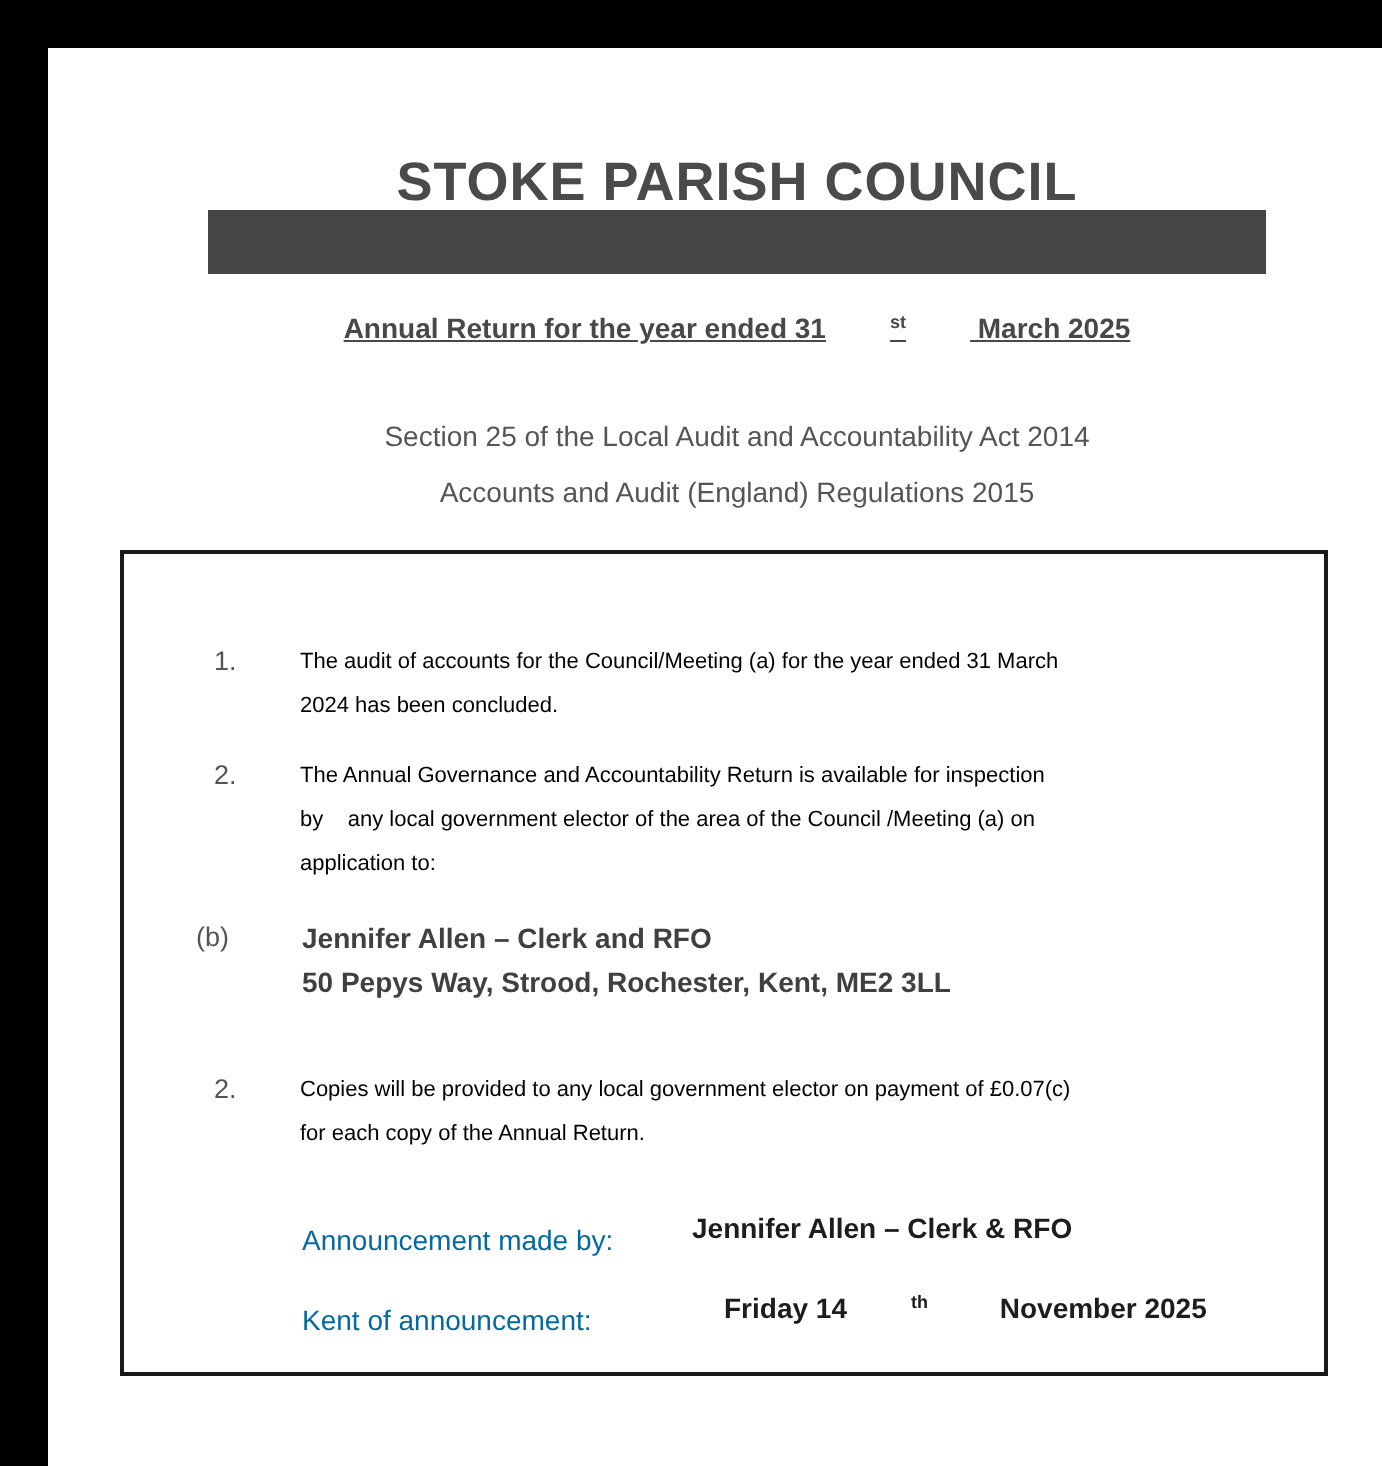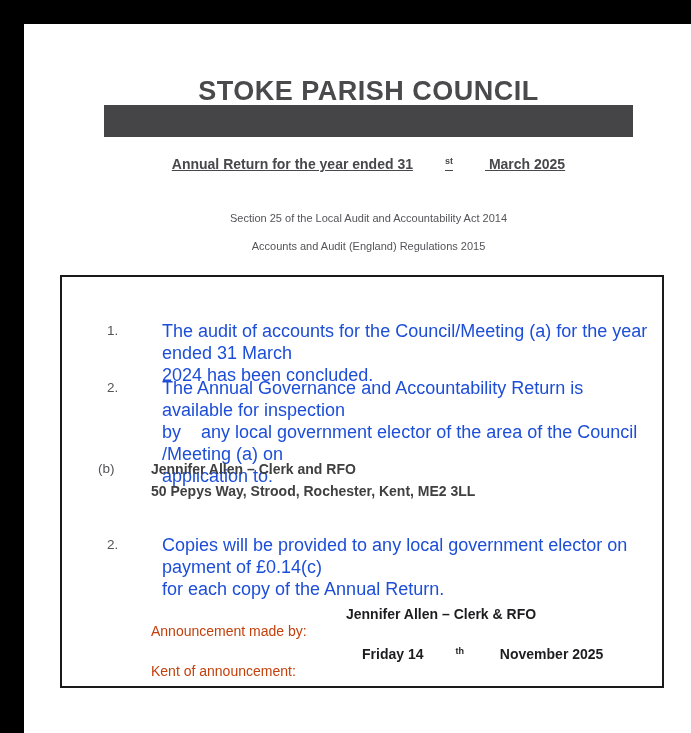--- a/index.html
+++ b/index.html
@@ -54,21 +54,21 @@
   }
   .annual-line {
     top: 115px;
     font-size: 14px;
     line-height: 18px;
     font-weight: bold;
     color: #48484c;
     text-decoration: underline;
   }
   .statute {
-    font-size: 11px;
+    font-size: 14px;
     line-height: 18px;
     font-weight: normal;
     color: #545459;
   }
   .statute-1 { top: 169px; }
   .statute-2 { top: 197px; }
   sup.ord {
     font-size: 9px;
     font-weight: inherit;
     position: relative;
@@ -92,48 +92,48 @@
   .box-row .num {
     position: absolute;
     left: 29px;
     top: 0;
     font-size: 13.5px;
     line-height: 22px;
     color: #545459;
   }
   .box-row .txt {
     position: absolute;
-    left: 84px;
+    left: 72px;
     top: 0;
     width: 522px;
-    font-size: 18px;
+    font-size: 11px;
     line-height: 22px;
-    color: #1d4ed8;
+    color: #000000;
     white-space: pre-wrap;
   }
   .row-1 { top: 27px; }
   .row-2 { top: 84px; }
   .row-b { top: 165px; }
   .row-b .num { left: 20px; }
   .row-b .txt {
     left: 73px;
     font-size: 14px;
     font-weight: bold;
     color: #404040;
   }
   .row-3 { top: 241px; }
   .row-announce-1 { top: 311px; }
   .row-announce-2 { top: 351px; }
   .announce-label {
     position: absolute;
     left: 73px;
-    top: 17px;
+    top: 6px;
     font-size: 14px;
     line-height: 20px;
-    color: #c2410c;
+    color: #0369a1;
   }
   .announce-value {
     position: absolute;
     left: 268px;
     top: 0;
     font-size: 14px;
     line-height: 20px;
     font-weight: bold;
     color: #1d1d20;
     white-space: nowrap;
@@ -172,21 +172,21 @@
       </div>
 
       <div class="box-row row-b">
         <span class="num">(b)</span>
         <div class="txt">Jennifer Allen – Clerk and RFO
 50 Pepys Way, Strood, Rochester, Kent, ME2 3LL</div>
       </div>
 
       <div class="box-row row-3">
         <span class="num">2.</span>
-        <div class="txt">Copies will be provided to any local government elector on payment of £0.14(c)
+        <div class="txt">Copies will be provided to any local government elector on payment of £0.07(c)
 for each copy of the Annual Return.</div>
       </div>
 
       <div class="box-row row-announce-1">
         <span class="announce-label">Announcement made by:</span>
         <span class="announce-value">Jennifer Allen – Clerk &amp; RFO</span>
       </div>
 
       <div class="box-row row-announce-2">
         <span class="announce-label">Kent of announcement:</span>

